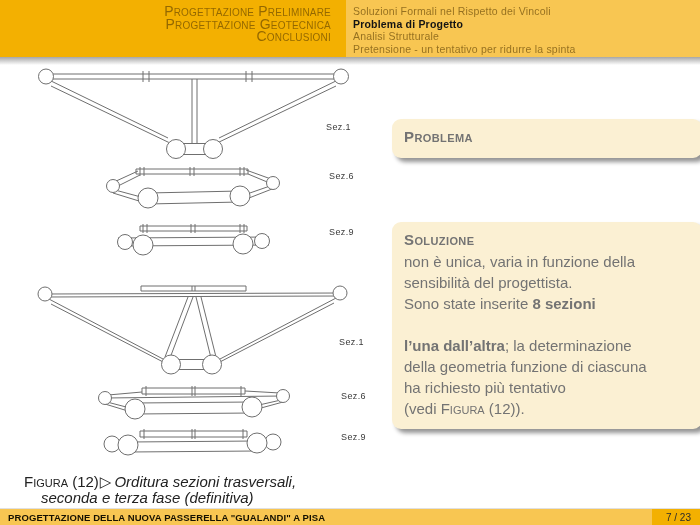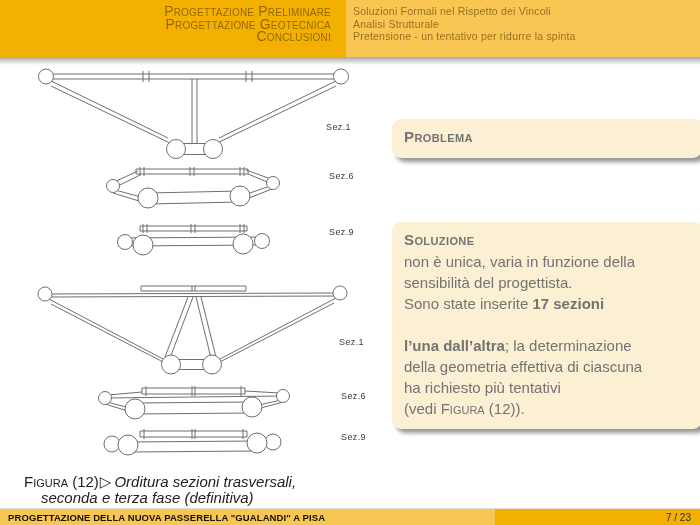--- a/index.html
+++ b/index.html
@@ -40,40 +40,41 @@
   
   .caption{position:absolute;left:24px;top:474px;font-size:15px;color:#222;
            line-height:16px;}
   .caption .indent{padding-left:17px;}
   .caption i{font-style:italic;}
   .caption .marker{margin:0 3px 0 1px;}
 
   
   .footer{position:absolute;left:0;top:508px;width:700px;height:17px;display:flex;
           border-top:1px solid #e0e0e0;box-sizing:border-box;}
-  .footer-left{width:495px;background:#f8c652;display:flex;align-items:center;
+  .footer-left{width:652px;background:#f8c652;display:flex;align-items:center;
                padding-left:8px;box-sizing:border-box;}
   .footer-right{flex:1;background:#f3b001;display:flex;align-items:center;
                 justify-content:flex-end;padding-right:9px;box-sizing:border-box;text-align:center;}
   .footer-title{font-size:9.5px;font-weight:bold;color:#151000;letter-spacing:0.1px;}
   .footer-page{font-size:10px;color:#2b2b2b;}
 </style>
 </head>
 <body>
 
 <div class="slide">
 
   <div class="header">
     <div class="header-left">
       <div class="nav-item">Progettazione Preliminare</div>
       <div class="nav-item">Progettazione Geotecnica</div>
       <div class="nav-item">Conclusioni</div>
     </div>
     <div class="header-right">
       <div class="nav-item">Soluzioni Formali nel Rispetto dei Vincoli</div>
+      <div class="nav-item active">Problema di Progetto</div>
       <div class="nav-item">Analisi Strutturale</div>
       <div class="nav-item">Pretensione - un tentativo per ridurre la spinta</div>
     </div>
   </div>
   <div class="header-shadow"></div>
 
   <svg class="drawing" style="left:30px;top:64px;" width="322" height="96" viewBox="0 0 322 96">
     <line class="ln" x1="15" y1="10" x2="312" y2="10"></line>
       <line class="ln" x1="15" y1="15" x2="312" y2="15"></line>
     <line class="ln" x1="113" y1="7" x2="113" y2="18"></line>
@@ -214,25 +215,25 @@
 
   <div class="box" id="problem-box">
     <div class="box-title">Problema</div>
   </div>
 
   <div class="box" id="solution-box">
     <div class="box-title">Soluzione</div>
     <div class="box-body">
       <span>non è unica, varia in funzione della</span><br>
       <span>sensibilità del progettista.</span><br>
-      <span>Sono state inserite </span><b>17 sezioni</b><br>
+      <span>Sono state inserite </span><b>8 sezioni</b><br>
       <br>
       <b>l’una dall’altra</b><span>; la determinazione</span><br>
-      <span>della geometria effettiva di ciascuna</span><br>
-      <span>ha richiesto più tentativi</span><br>
+      <span>della geometria funzione di ciascuna</span><br>
+      <span>ha richiesto più tentativo</span><br>
       <span>(vedi </span><span class="sc">Figura</span><span> (12)).</span>
     </div>
   </div>
 
   <div class="caption">
     <span class="sc">Figura</span><span> (12)</span><span class="marker">▷</span><i>Orditura sezioni trasversali,</i><br>
     <span class="indent"><i>seconda e terza fase (definitiva)</i></span>
   </div>
 
   <div class="footer">

